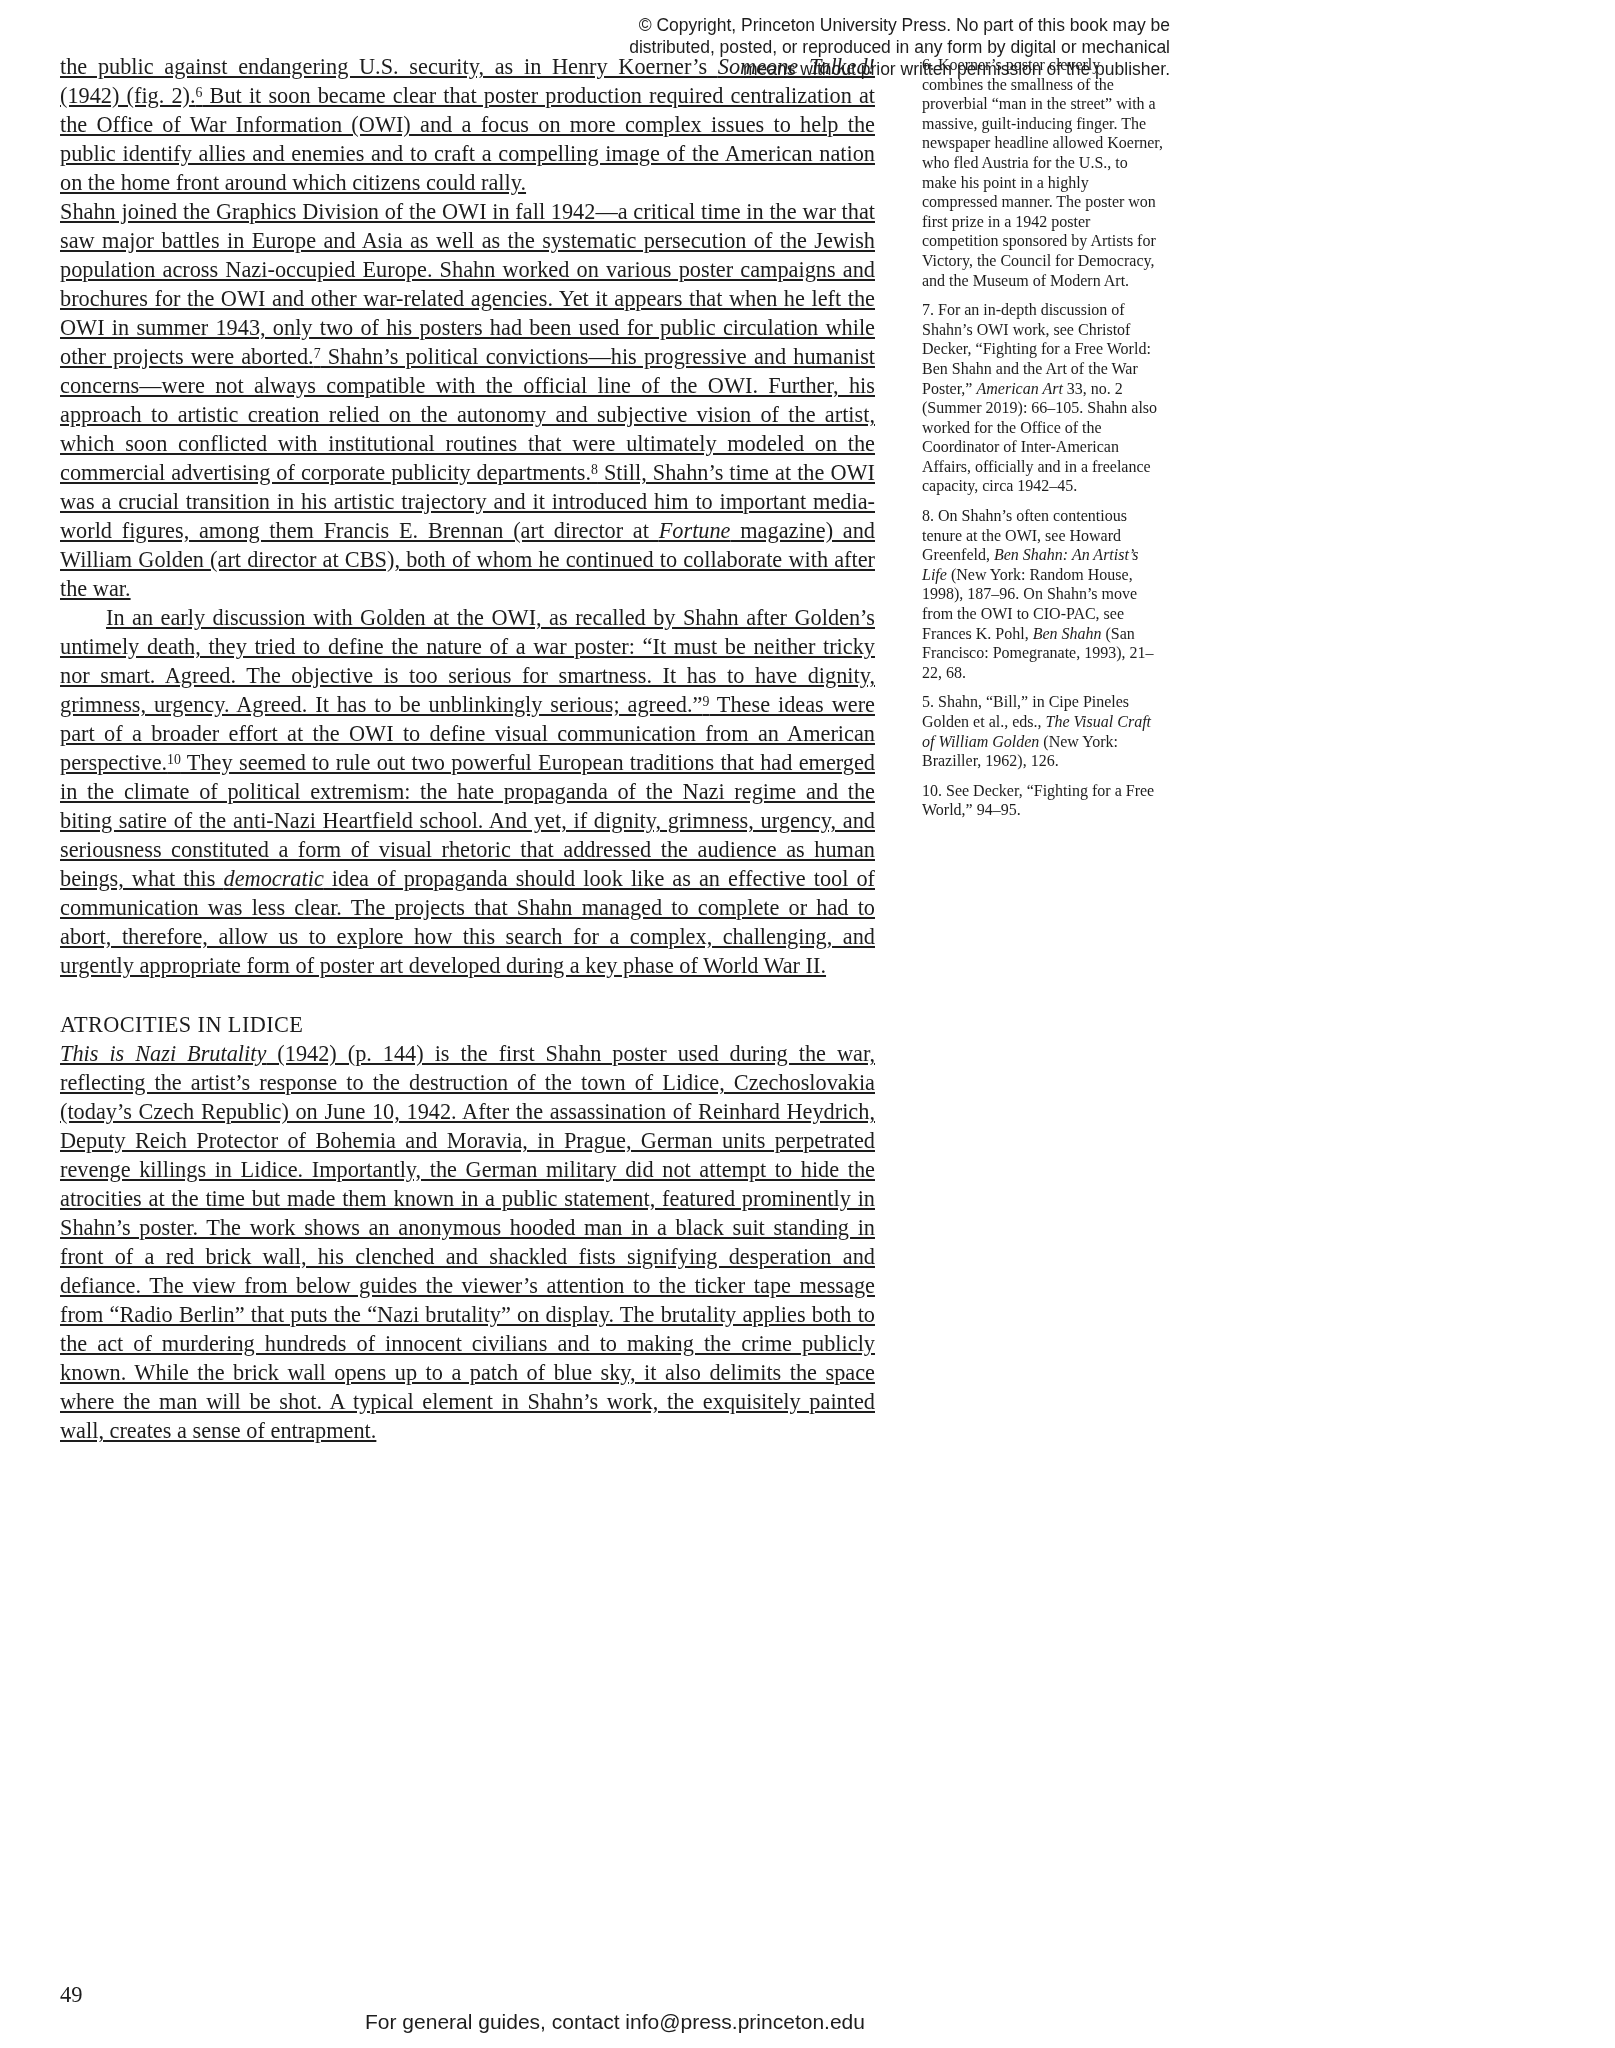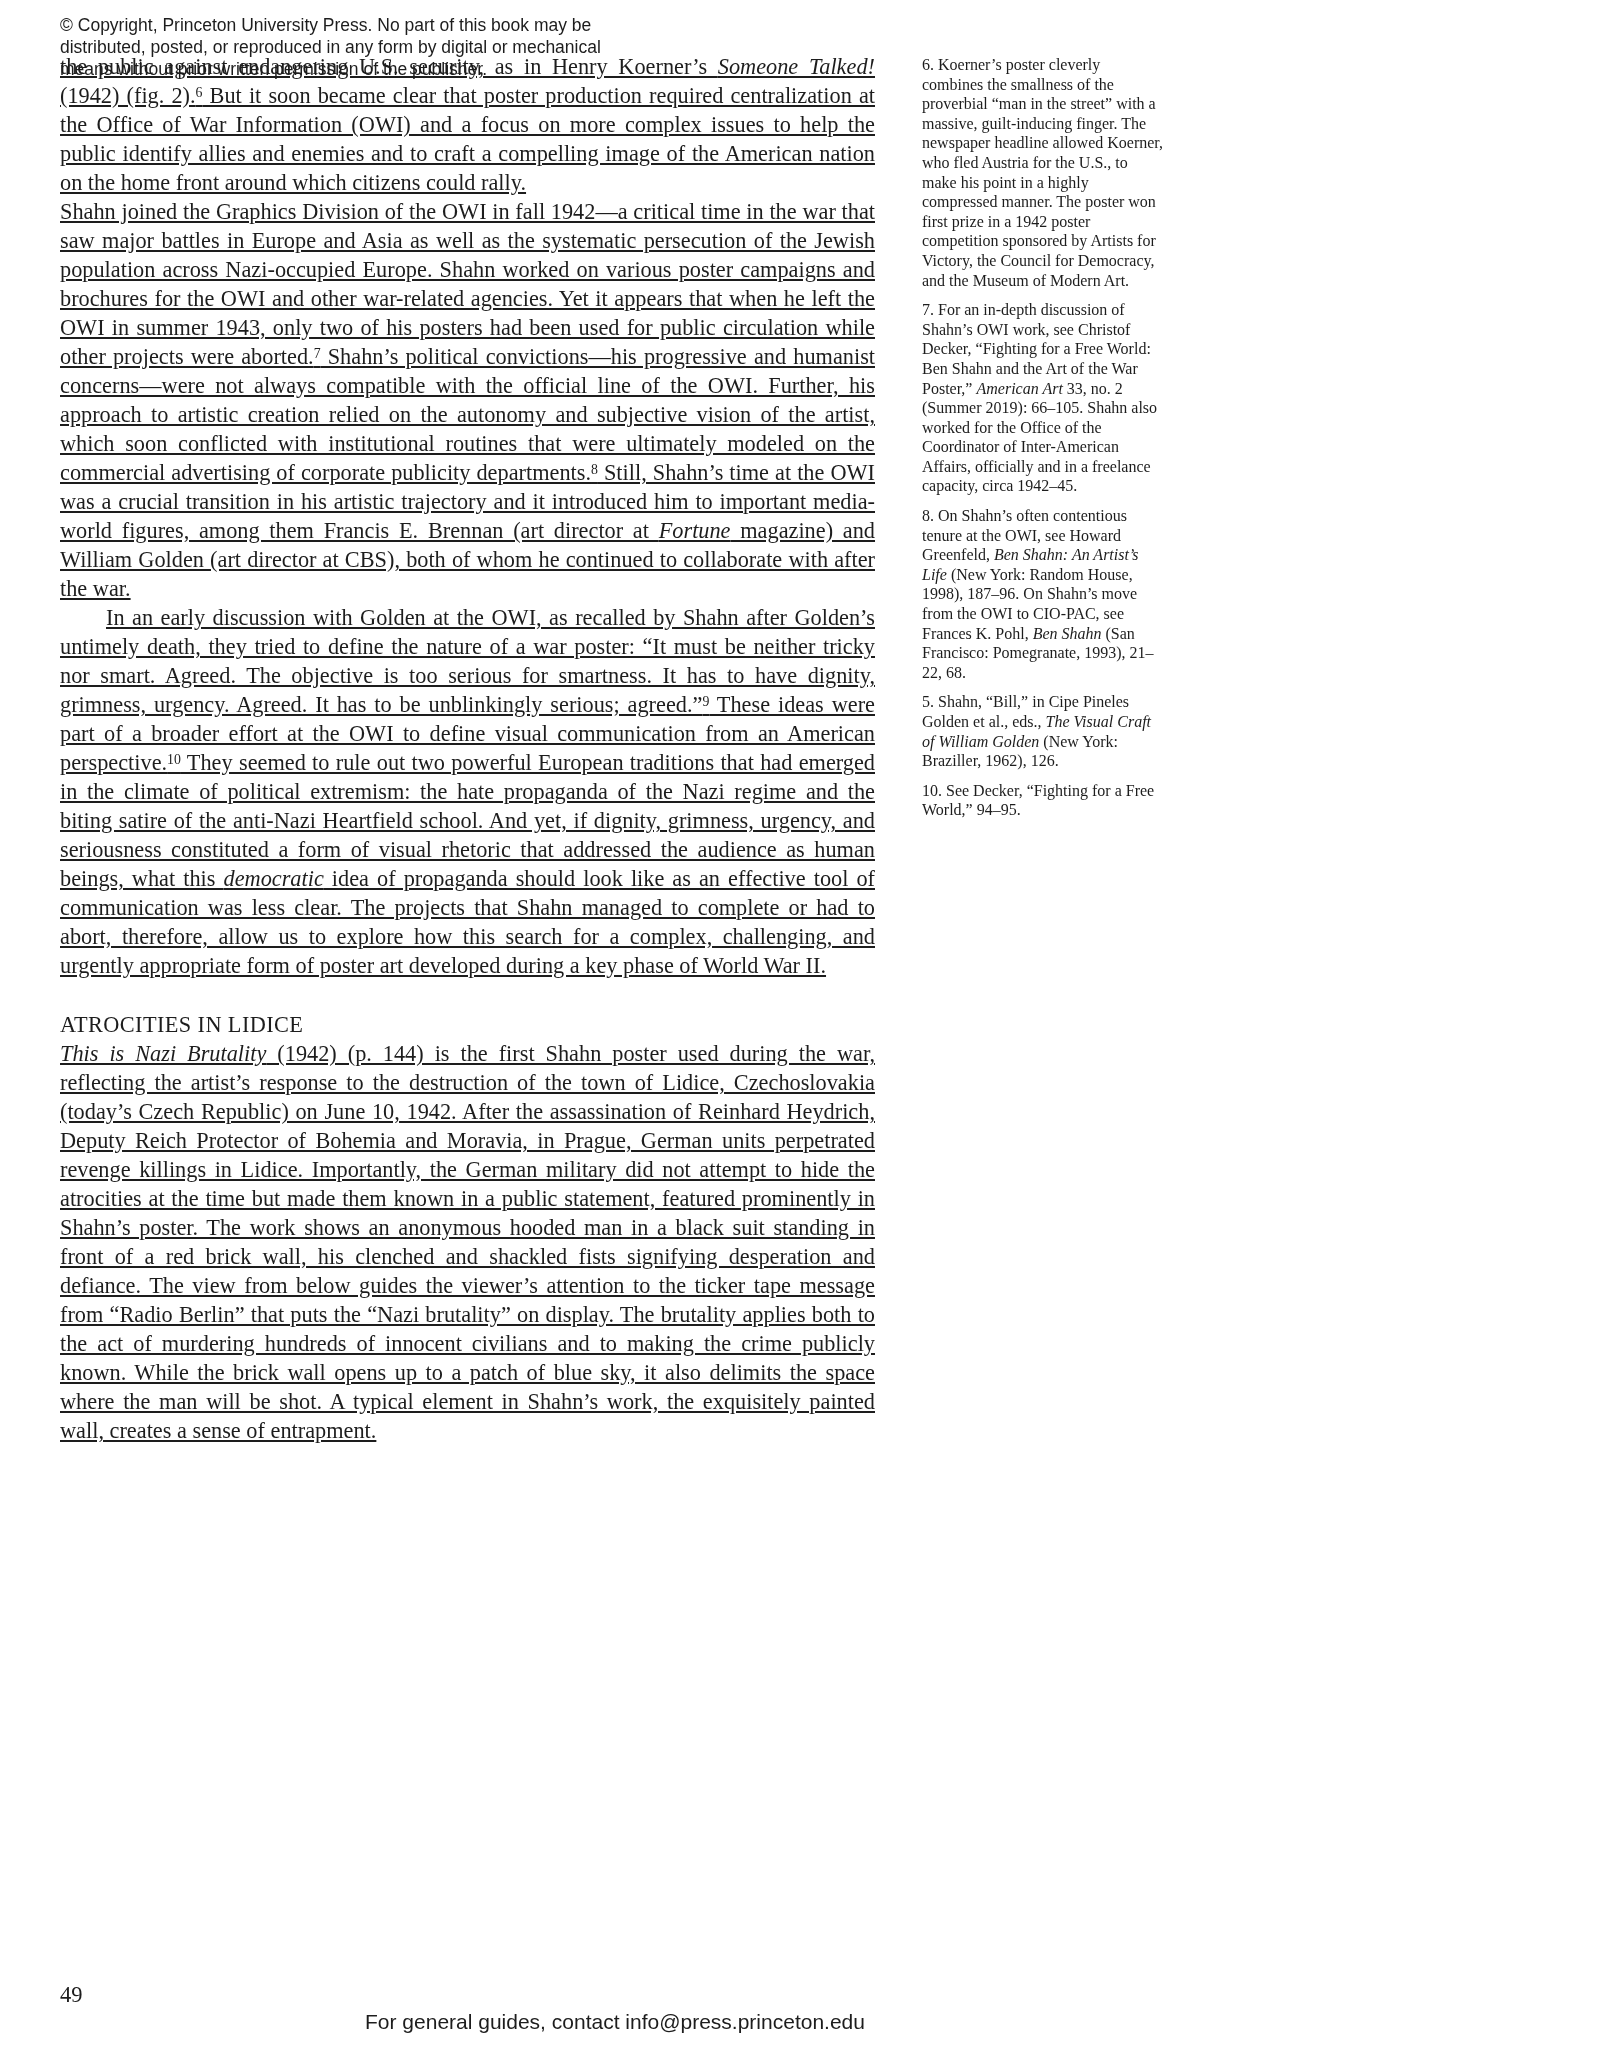--- a/index.html
+++ b/index.html
@@ -18,21 +18,21 @@
   .page {
     position: absolute;
     inset: 0;
     background: #ffffff;
   }
   .copyright-header {
     position: absolute;
     top: 14px;
     left: 60px;
     width: 1110px;
-    text-align: left;
+    text-align: right;
     font-family: "Liberation Sans", sans-serif;
     font-size: 17.5px;
     line-height: 22px;
     color: #1d1d1d;
     z-index: 3;
     pointer-events: none;
   }
   .main-column {
     position: absolute;
     top: 52px;

